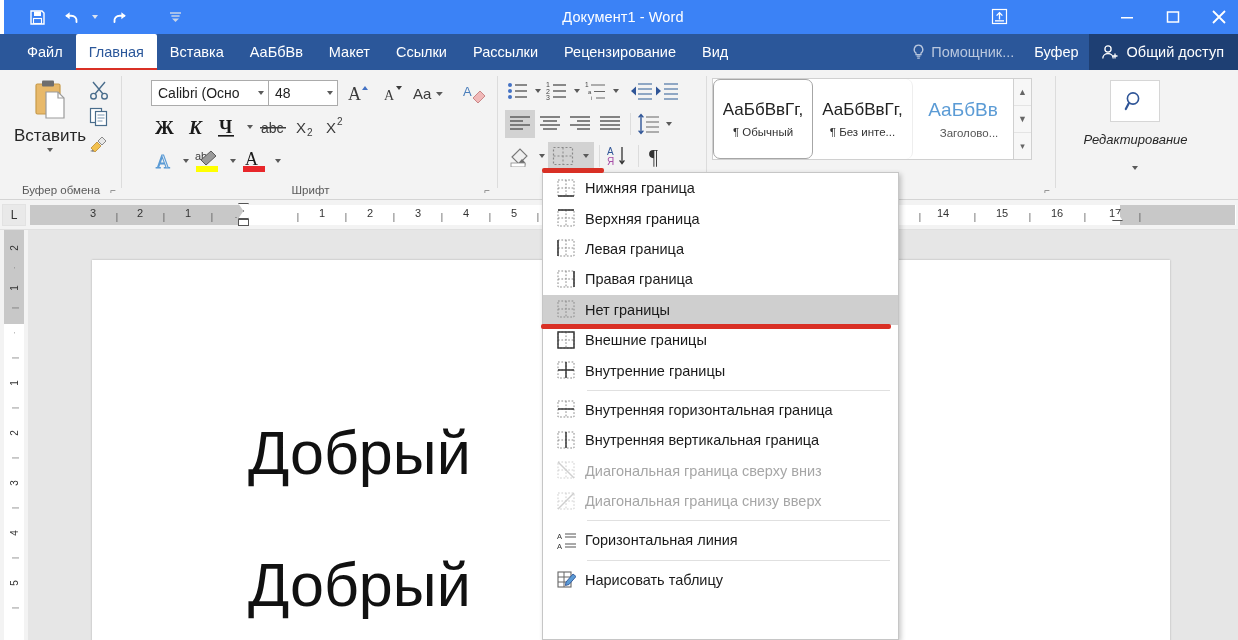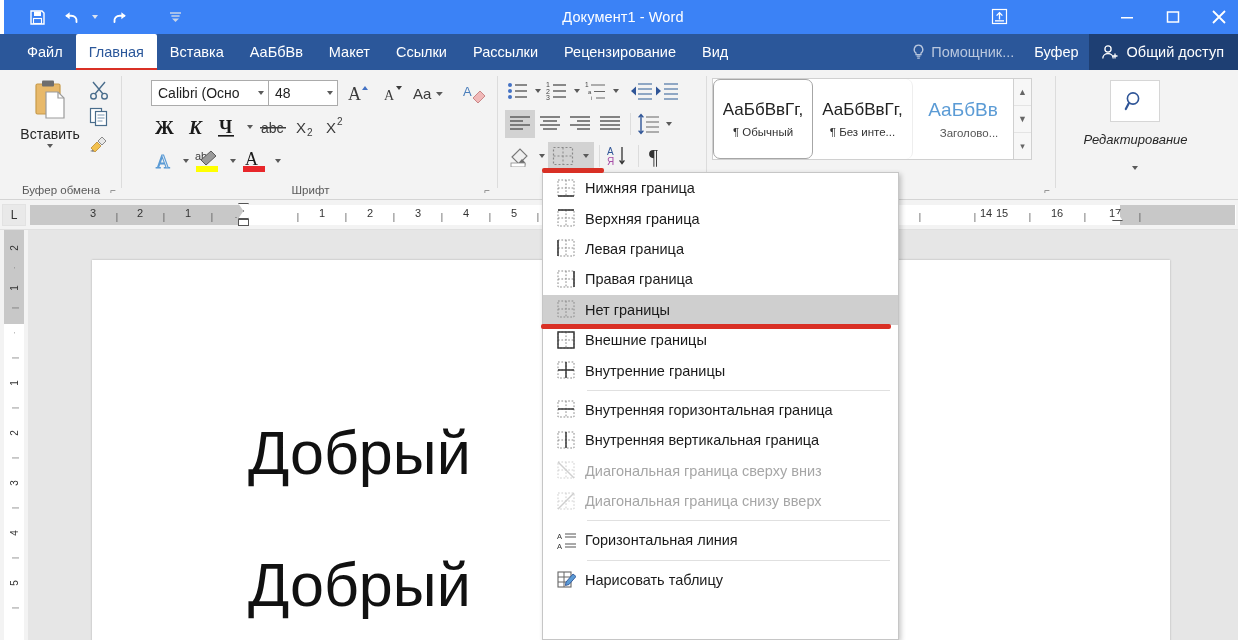--- a/index.html
+++ b/index.html
@@ -70,21 +70,21 @@
   .grp-label {
     position:absolute; bottom:4px; width:100%; text-align:center;
     font-size:11.5px; color:#5a5a5a;
   }
   .grp-sep { position:absolute; top:6px; width:1px; height:112px; background:#dcdcdc; }
   .dlg-launch { position:absolute; bottom:4px; font-size:10px; color:#7a7a7a; }
 
   
   #g-clip { left:0; width:122px; }
   .paste-btn { position:absolute; left:14px; top:8px; width:72px; text-align:center; }
-  .paste-lbl { font-size:14px; color:#262626; margin-top:2px;text-align:center; }
+  .paste-lbl { font-size:17px; color:#262626; margin-top:2px;text-align:center; }
   .paste-caret { margin-top:2px; display:flex; justify-content:center;}
   .clip-mini { position:absolute; left:88px; top:10px; display:flex; flex-direction:column; gap:7px; }
 
   
   #g-font { left:123px; width:375px; }
   .font-row1 { position:absolute; left:28px; top:10px; display:flex; align-items:center; gap:6px; }
   .combo {
     height:26px; background:#fff; border:1px solid #ababab; display:flex; align-items:center;
     padding:0 4px 0 6px; font-size:14px; color:#222; justify-content:space-between;
   }
@@ -618,21 +618,21 @@
 
       <span class="ruler-num" style="left:63px">3</span>
       <span class="ruler-num" style="left:110px">2</span>
       <span class="ruler-num" style="left:158px">1</span>
       <span class="ruler-num" style="left:292px">1</span>
       <span class="ruler-num" style="left:340px">2</span>
       <span class="ruler-num" style="left:388px">3</span>
       <span class="ruler-num" style="left:436px">4</span>
       <span class="ruler-num" style="left:484px">5</span>
       <span class="ruler-num" style="left:862px">13</span>
-      <span class="ruler-num" style="left:956px">14</span>
+      <span class="ruler-num" style="left:913px">14</span>
       <span class="ruler-num" style="left:972px">15</span>
       <span class="ruler-num" style="left:1027px">16</span>
       <span class="ruler-num" style="left:1085px">17</span>
 
       <span class="ruler-tick" style="left:87px">|</span>
         <span class="ruler-tick" style="left:134px">|</span>
       <span class="ruler-tick" style="left:182px">|</span>
         <span class="ruler-tick" style="left:206px">·</span>
       <span class="ruler-tick" style="left:268px">|</span>
         <span class="ruler-tick" style="left:316px">|</span>

